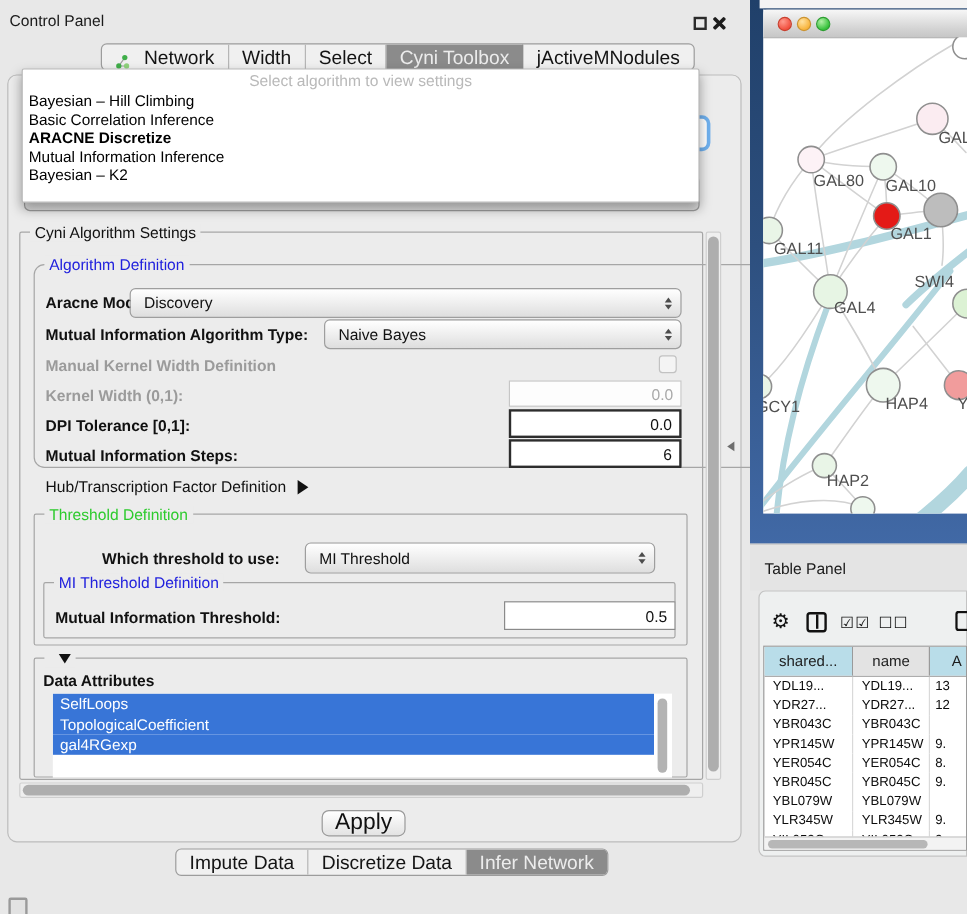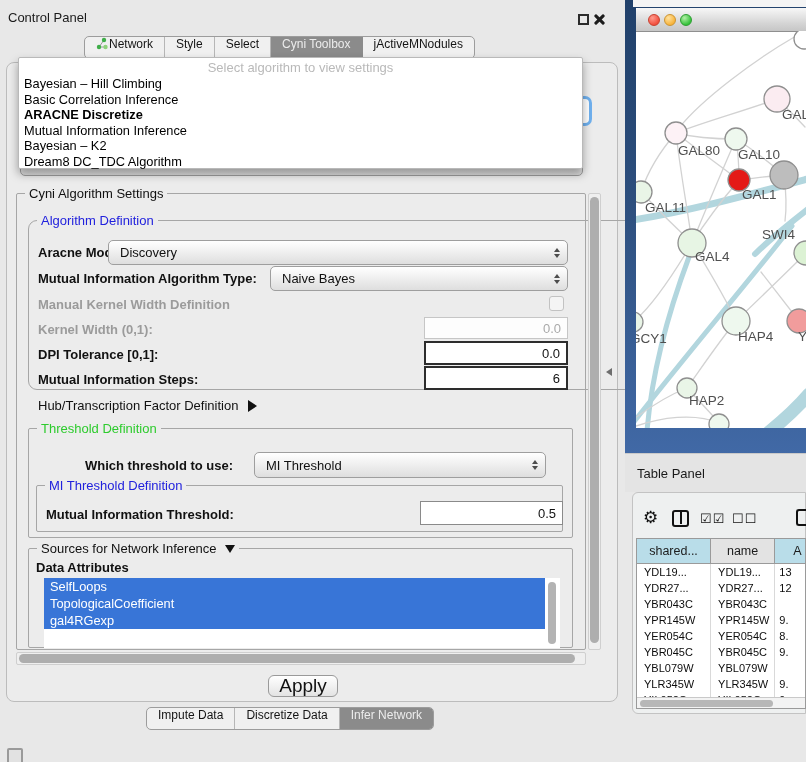--- a/index.html
+++ b/index.html
@@ -19,21 +19,21 @@
   .float-btn { left:578px; top:14px; width:11px; height:11px; border:2px solid #2b2b2b; background:transparent; }
   .close-btn { left:593px; top:13px; width:13px; height:13px; }
   .close-btn::before, .close-btn::after{
     content:""; position:absolute; left:5px; top:0; width:3px; height:13px; background:#1c1c1c; border-radius:1px;
   }
   .close-btn::before{ transform:rotate(45deg);} .close-btn::after{ transform:rotate(-45deg);}
 
   
   .seg { display:flex; height:23px; border:1px solid #9c9c9c; border-radius:5px; background:#f0f0f0; overflow:hidden; }
   .seg .tab {
-    display:flex; align-items:flex-start; gap:1px; padding:0 11px; font-size:12px;
+    display:flex; align-items:flex-end; gap:12px; padding:0 11px; font-size:16px;
     color:#141414; border-right:1px solid #b6b6b6; white-space:nowrap;
   }
   .seg .tab:last-child { border-right:none; }
   .seg .tab.sel { background:#8b8b8b; color:#ececec; border-right-color:#8b8b8b; }
 
   
   .panel-main { left:6px; top:62px; width:612px; height:640px; background:#ececec; border:1px solid #bcbcbc; border-radius:8px; }
 
   
   .combo {
@@ -149,21 +149,21 @@
             <line x1="3" y1="10" x2="8" y2="3" stroke="#9a9a9a" stroke-width="1"></line>
             <line x1="3" y1="10" x2="9" y2="10" stroke="#9a9a9a" stroke-width="1"></line>
             <circle cx="8" cy="3" r="2.2" fill="#3fae49"></circle>
             <circle cx="3" cy="10" r="2.2" fill="#3fae49"></circle>
             <circle cx="9.5" cy="10" r="2.2" fill="#8fd27c"></circle>
           </svg>
       </span>
       <span>Network</span>
     </div>
     <div class="tab">
-        <span>Style</span>
+        <span>Width</span>
       </div>
     <div class="tab">
         <span>Select</span>
       </div>
     <div class="tab sel">
         <span>Cyni Toolbox</span>
       </div>
     <div class="tab">
         <span>jActiveMNodules</span>
       </div>
@@ -180,21 +180,20 @@
     </div>
 
   <div class="abs popup">
     <div class="ph">Select algorithm to view settings</div>
     <div class="items">
         <div class="algo-item">Bayesian – Hill Climbing</div>
         <div class="algo-item">Basic Correlation Inference</div>
         <div class="algo-item sel">ARACNE Discretize</div>
         <div class="algo-item">Mutual Information Inference</div>
         <div class="algo-item">Bayesian – K2</div>
-        <div class="algo-item">Dream8 DC_TDC Algorithm</div>
       </div>
   </div>
 
   <div class="abs groupbox" style="left:16px; top:193px; width:570px; height:457px;">
     <span class="legend">Cyni Algorithm Settings</span>
   </div>
 
   <div class="abs groupbox" style="left:28px; top:220px; width:655px; height:170px;border-radius:9px;">
     <span class="legend blue">Algorithm Definition</span>
   </div>
@@ -238,21 +237,21 @@
         <span class="tri-d"></span>
       </span>
   </div>
   <div class="abs groupbox" style="left:36px; top:485px; width:527px; height:47px;">
     <span class="legend blue">MI Threshold Definition</span>
   </div>
   <div class="abs b" style="left:46px; top:507px;">Mutual Information Threshold:</div>
   <div class="abs field" style="left:420px; top:501px; width:143px; height:24px;">0.5</div>
 
   <div class="abs groupbox" style="left:28px; top:548px; width:545px; height:100px;">
-    <span class="legend"><span>Sources for Network Inference</span><span class="collapse-arrow"></span></span>
+    <span class="legend"><span class="collapse-arrow"></span></span>
   </div>
   <div class="abs b" style="left:36px; top:560px;">Data Attributes</div>
   <div class="abs attr-list" style="left:44px; top:578px; width:516px; height:70px;">
       <div class="attr-item">SelfLoops</div>
       <div class="attr-item">TopologicalCoefficient</div>
       <div class="attr-item">gal4RGexp</div>
     </div>
   <div class="abs list-thumb" style="left:548px; top:582px; height:62px;"></div>
 
   <div class="abs vtrack" style="left:588px; top:193px; width:13px; height:457px;">

